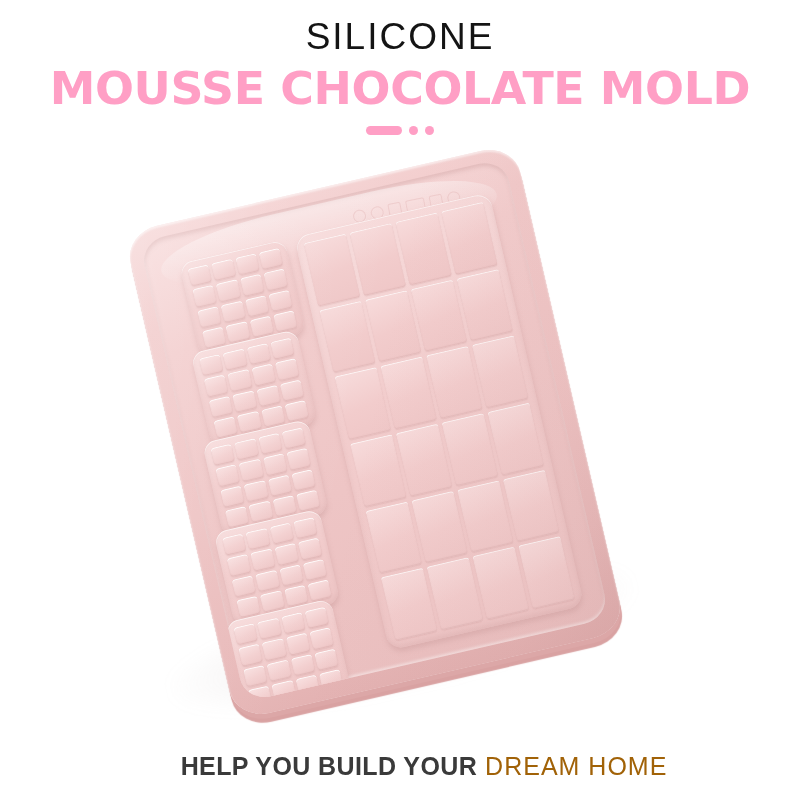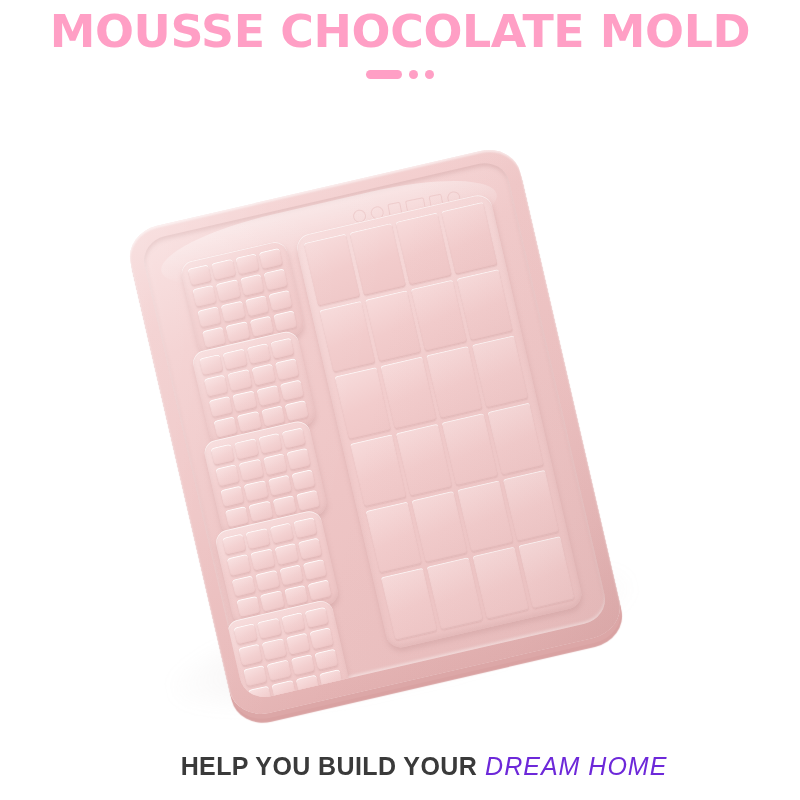--- a/index.html
+++ b/index.html
@@ -76,22 +76,21 @@
     font-size: 25px;
     font-weight: 700;
     letter-spacing: 0.4px;
     color: #3a3a3a;
     margin-left: 48px;
   }
   #footer-light {
     font-size: 25px;
     font-weight: 400;
     letter-spacing: 1.0px;
-    color: #6d28d9;
-    font-style: italic;
+    color: #a16207;
   }
 
   
   #product-stage {
     position: absolute;
     left: 0; top: 0;
     width: 800px;
     height: 800px;
   }
 
@@ -264,20 +263,21 @@
         rgba(255,255,255,0.0) 48%,
         rgba(188,142,142,0.07) 82%,
         rgba(176,130,130,0.14) 100%);
     pointer-events: none;
   }
 </style>
 </head>
 <body>
 
 <div id="header-block">
+  <div id="title-primary">SILICONE</div>
 
   <div id="title-secondary">MOUSSE CHOCOLATE MOLD</div>
 
   <div id="divider">
     <span class="bar"></span>
     <span class="dot"></span>
     <span class="dot"></span>
   </div>
 </div>
 

